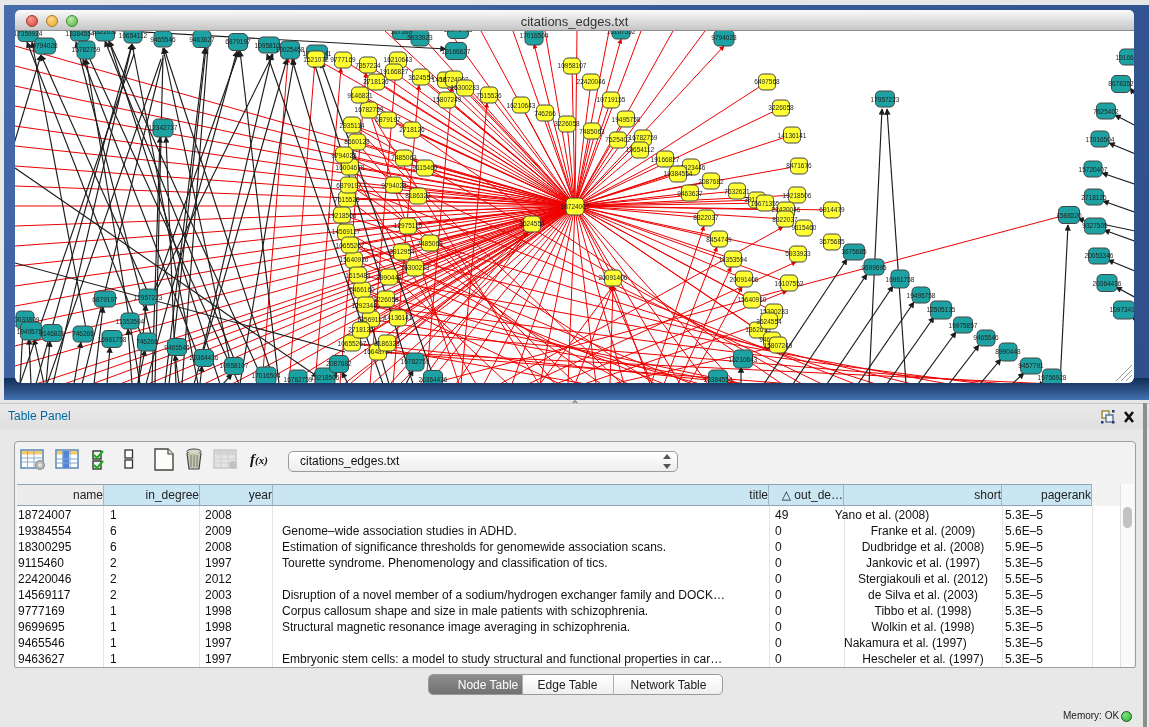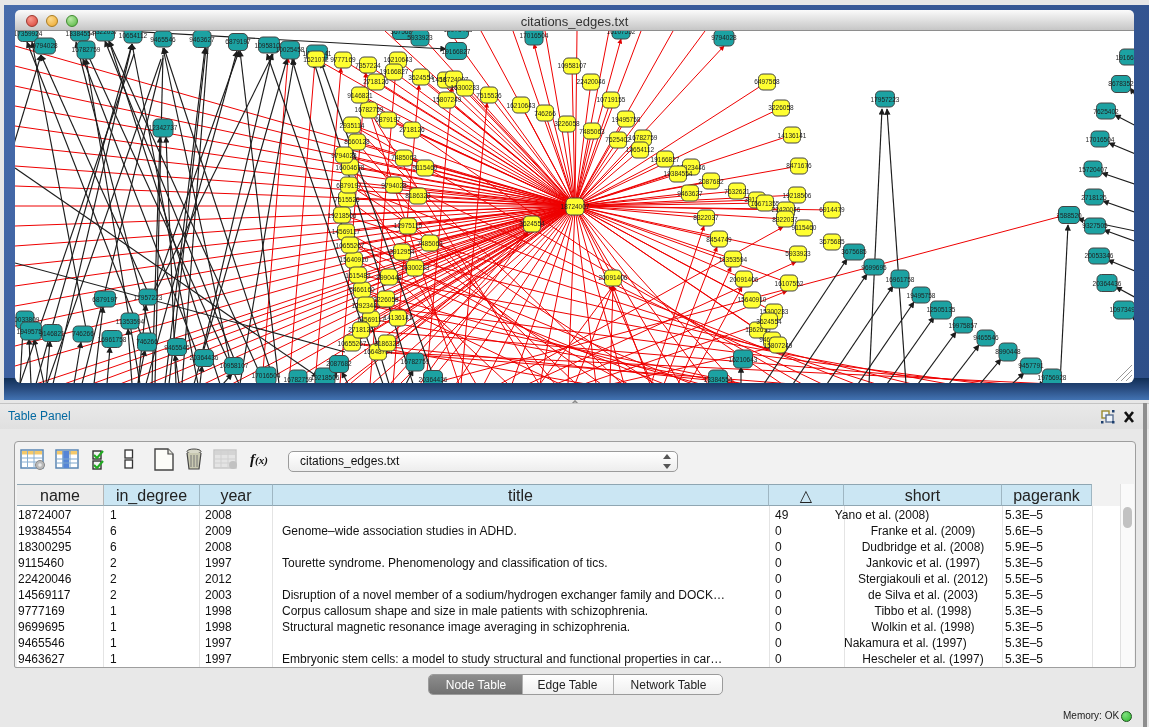--- a/index.html
+++ b/index.html
@@ -23,21 +23,21 @@
 #tphead{left:0;top:403px;width:1149px;height:26px;
  background:linear-gradient(180deg,#e9e9e9,#e0e0e0);border-top:1px solid #c4c4c4}
 #tptitle{left:8px;top:409px;font-size:12px;color:#0369a1}
 #panel{left:14px;top:441px;width:1122px;height:227px;background:#f2f2f2;
  border:1px solid #9e9e9e;border-radius:4px 4px 2px 2px}
 #combo{left:288px;top:451px;width:390px;height:21px;border:1px solid #9b9b9b;
  border-radius:5px;background:linear-gradient(180deg,#fff,#ededed)}
 #combotext{left:300px;top:454px;font-size:12px;color:#111}
 .hcell{position:absolute;top:484px;height:22px;background:#cbe6f3;
  border-right:1px solid #9fb6c2;border-top:1px solid #8fa6b2;border-bottom:1px solid #8fa6b2;
- font-size:16px;color:#222;text-align:center;line-height:21px}
+ font-size:12px;color:#222;text-align:right;line-height:21px}
 #tablebg{left:17px;top:506px;width:1103px;height:161px;background:#fff}
 .row{position:absolute;left:0;top:0;width:1149px;height:16px;font-size:12px;color:#111}
 .row span{position:absolute;top:1px;white-space:nowrap}
 .gline{position:absolute;top:506px;width:1px;height:161px;background:#e4e4e4}
 #vscroll{left:1120px;top:484px;width:14px;height:183px;background:#fafafa;
  border-left:1px solid #e0e0e0}
 #vthumb{left:1123px;top:507px;width:9px;height:21px;background:#c2c2c2;border-radius:5px}
 #tabs{left:428px;top:674px;width:295px;height:21px;border:1px solid #9b9b9b;
  border-radius:5px;background:linear-gradient(180deg,#fff,#efefef);overflow:hidden}
 #tabsel{left:0;top:0;width:93px;height:21px;
@@ -749,20 +749,21 @@
     <span style="left:205px">2009</span>
     <span style="left:282px">Genome–wide association studies in ADHD.</span>
     <span style="left:775px">0</span>
     <span style="left:844px;width:158px;text-align:center">Franke et al. (2009)</span>
     <span style="left:1005px">5.6E–5</span>
   </div>
 <div class="row" style="top:539px">
     <span style="left:18px">18300295</span>
     <span style="left:110px">6</span>
     <span style="left:205px">2008</span>
+    <span style="left:282px">Estimation of significance thresholds for genomewide association scans.</span>
     <span style="left:775px">0</span>
     <span style="left:844px;width:158px;text-align:center">Dudbridge et al. (2008)</span>
     <span style="left:1005px">5.9E–5</span>
   </div>
 <div class="row" style="top:555px">
     <span style="left:18px">9115460</span>
     <span style="left:110px">2</span>
     <span style="left:205px">1997</span>
     <span style="left:282px">Tourette syndrome. Phenomenology and classification of tics.</span>
     <span style="left:775px">0</span>
@@ -818,21 +819,21 @@
     <span style="left:205px">1997</span>
     <span style="left:282px">Embryonic stem cells: a model to study structural and functional properties in car…</span>
     <span style="left:775px">0</span>
     <span style="left:844px;width:158px;text-align:center">Hescheler et al. (1997)</span>
     <span style="left:1005px">5.3E–5</span>
   </div>
 <div id="vscroll" class="abs"></div>
 <div id="vthumb" class="abs"></div>
 <div id="tabs" class="abs">
     <div id="tabsel" class="abs"></div>
- <div class="tabtxt" style="left:0;width:94px;color:#fff">Node Table</div>
+ <div class="tabtxt" style="left:12px;width:94px;color:#fff">Node Table</div>
  <div class="tabtxt" style="left:93px;width:91px">Edge Table</div>
  <div class="tabtxt" style="left:184px;width:111px">Network Table</div>
  <div class="abs" style="left:93px;top:0;width:1px;height:21px;background:#b0b0b0"></div>
  <div class="abs" style="left:184px;top:0;width:1px;height:21px;background:#b0b0b0"></div>
 </div>
 <div id="mem" class="abs">Memory: OK</div>
 <div id="memdot" class="abs"></div>
 <div id="rstrip" class="abs"></div>
 
 </body></html>

